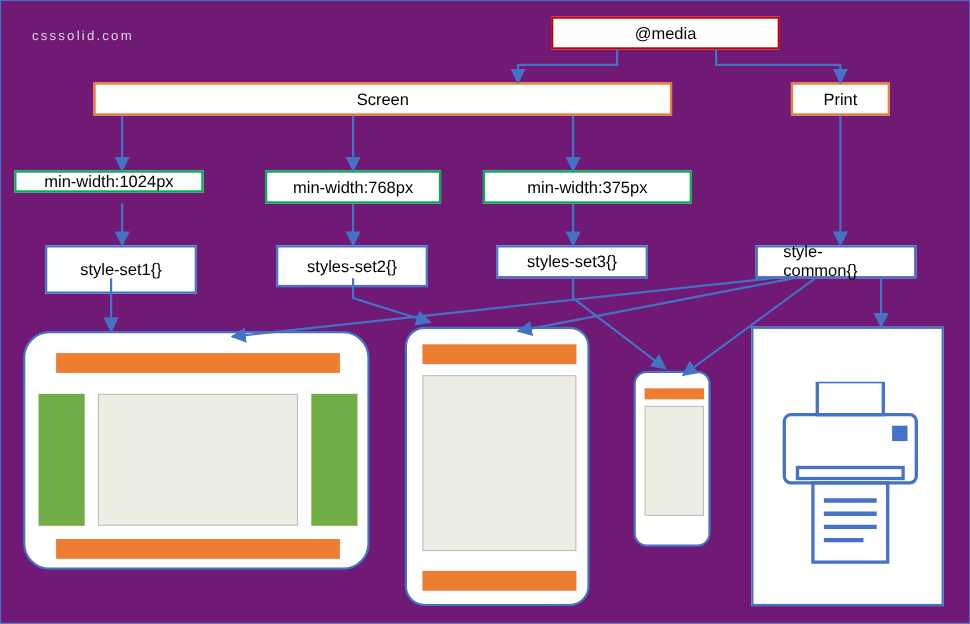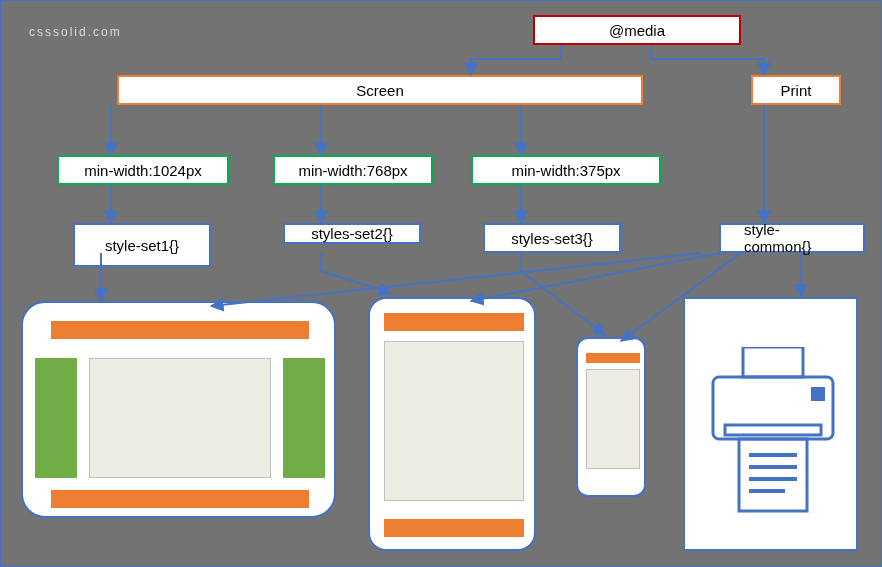--- a/index.html
+++ b/index.html
@@ -7,32 +7,31 @@
     margin: 0;
     padding: 0;
     font-family: Arial, sans-serif;
     background: #fff;
   }
   .canvas {
     position: relative;
     width: 882px;
     height: 567px;
     border: 1px solid #4472C4;
-    background: #737373;
+    background: #701a75;
   }
   .box {
     position: absolute;
     background: #fff;
     display: flex;
     align-items: center;
     justify-content: center;
     font-size: 15px;
     color: #000;
     padding: 4px 23px;
-    margin-left: 32px;
   }
   .b-red    { border: 2px solid #C00000; }
   .b-orange { border: 2px solid #ED7D31; }
   .b-green  { border: 2px solid #00B050; }
   .b-blue   { border: 2px solid #4472C4; }
 
   .watermark {
     position: absolute;
     left: 28px;
     top: 24px;
@@ -90,29 +89,29 @@
 <div class="canvas">
 
   <div class="watermark">csssolid.com</div>
 
   <div class="box b-red" style="left:500px; top:14px; width:208px; height:30px;">@media</div>
 
   <div class="box b-orange" style="left:718px; top:74px; width:90px; height:30px;">Print</div>
 
   <div class="box b-orange" style="left:84px; top:74px; width:526px; height:30px;">Screen</div>
 
-  <div class="box b-green" style="left:24px; top:154px; width:172px; height:30px;">min-width:1024px</div>
+  <div class="box b-green" style="left:12px; top:154px; width:172px; height:20px;">min-width:1024px</div>
 
   <div class="box b-green" style="left:240px; top:154px; width:160px; height:30px;">min-width:768px</div>
 
   <div class="box b-green" style="left:438px; top:154px; width:190px; height:30px;">min-width:375px</div>
 
   <div class="box b-blue" style="left:40px; top:222px; width:138px; height:44px;">style-set1{}</div>
 
-  <div class="box b-blue" style="left:250px; top:222px; width:138px; height:21px;">styles-set2{}</div>
+  <div class="box b-blue" style="left:250px; top:222px; width:138px; height:38px;">styles-set2{}</div>
 
   <div class="box b-blue" style="left:450px; top:222px; width:138px; height:30px;">styles-set3{}</div>
 
   <div class="box b-blue" style="left:686px; top:222px; width:146px; height:30px;">style-common{}</div>
 
   <div class="mock m1">
     <div class="hbar t"></div>
     <div class="side l"></div>
     <div class="body"></div>
     <div class="side r"></div>

